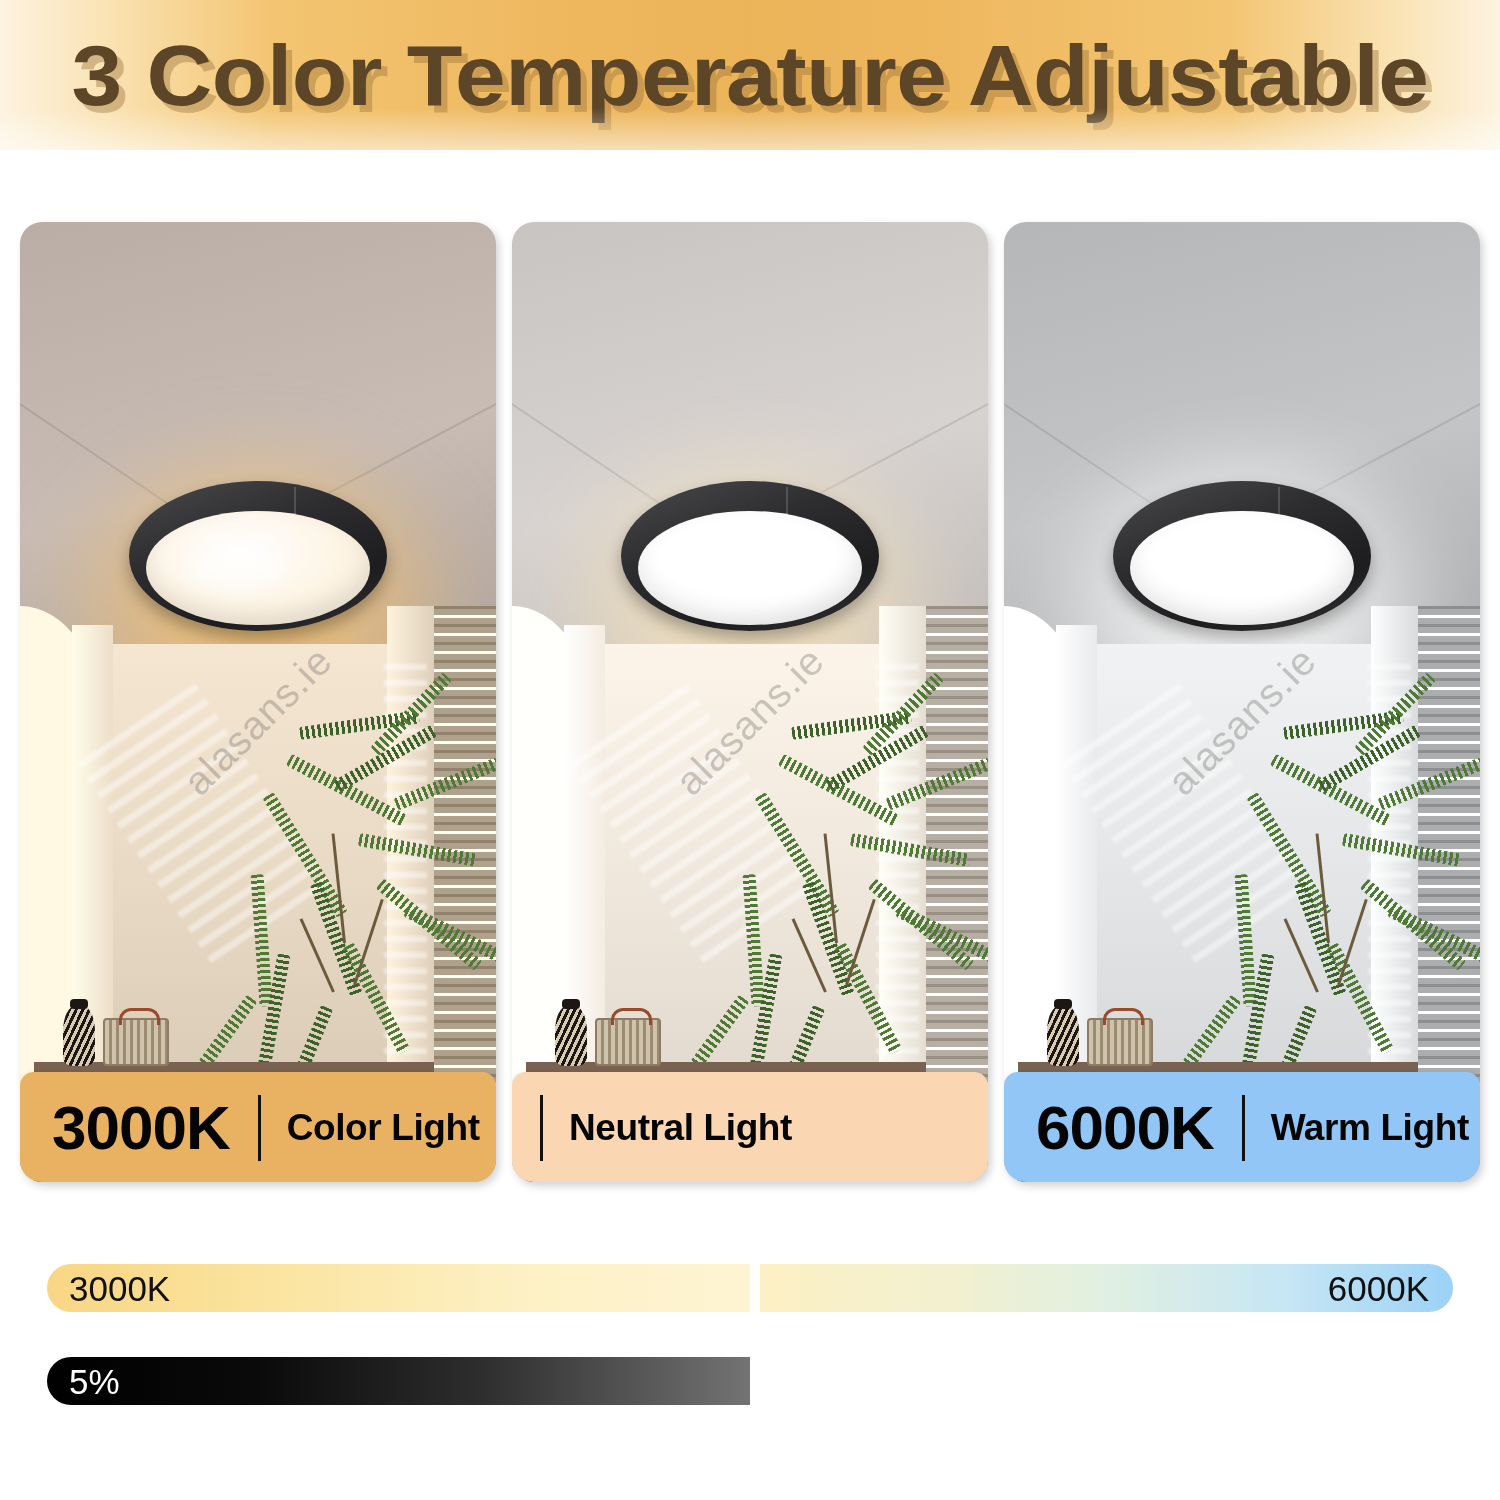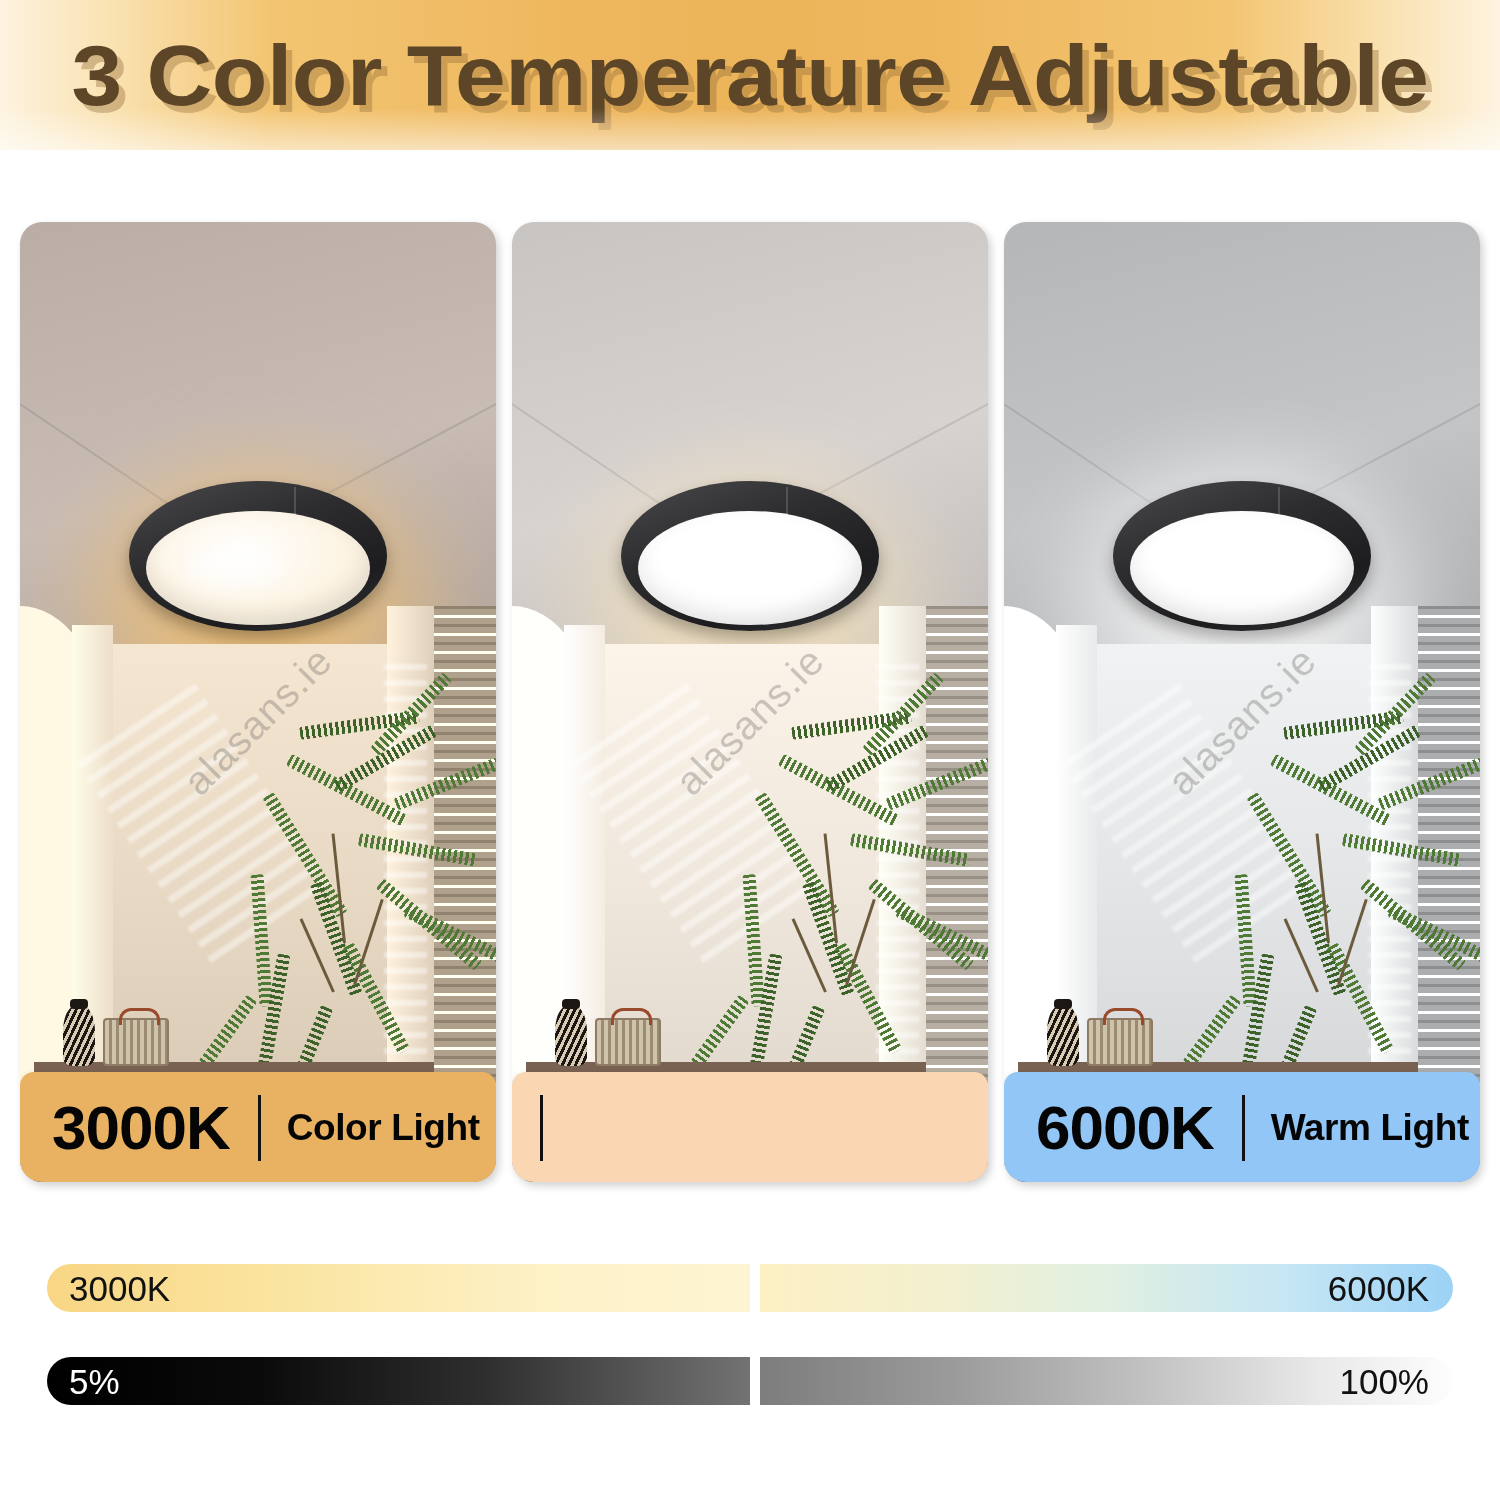--- a/index.html
+++ b/index.html
@@ -449,20 +449,21 @@
         <div class="cab a"></div>
         <div class="cab b"></div>
         <div class="cab c"></div>
       </div>
       <div class="vase"></div>
       <div class="basket"></div>
       <div class="watermark">alasans.ie</div>
     </div>
     <div class="badge" style="background: rgb(250, 215, 178);">
       <span class="badge-div"></span>
+      <span class="badge-name">Neutral Light</span>
     </div>
   </div>
 
   <div class="panel" id="panel-2">
     <div class="scene">
       <div class="ceiling" style="background: linear-gradient(165deg, rgb(180, 182, 184) 0%, rgb(195, 197, 199) 55%, rgb(170, 172, 174) 100%);">
         <div class="fold l"></div>
         <div class="fold r"></div>
       </div>
       <div class="glow" style="background: radial-gradient(at 50% 60%, rgb(255, 255, 255) 0%, rgba(255, 255, 255, 0.55) 42%, rgba(255, 255, 255, 0) 74%);"></div>
@@ -590,16 +591,13 @@
   <div class="seg right" id="temp-right" style="background: linear-gradient(90deg, rgb(253, 240, 196) 0%, rgb(243, 240, 207) 26%, rgb(226, 240, 224) 48%, rgb(198, 230, 244) 76%, rgb(156, 210, 246) 100%);">
     <span class="seg-label" id="temp-max" style="color: rgb(17, 17, 17);">6000K</span>
   </div>
 </div>
 
 <div class="bar-row bright">
   <div class="seg left" id="bright-left" style="background: linear-gradient(90deg, rgb(0, 0, 0) 0%, rgb(10, 10, 10) 30%, rgb(46, 46, 46) 62%, rgb(93, 93, 93) 88%, rgb(115, 115, 115) 100%);">
     <span class="seg-label" id="bright-min" style="color: rgb(255, 255, 255);">5%</span>
   </div>
   <div class="seg gap"></div>
-  <div class="seg right" id="bright-right" style="background: linear-gradient(90deg, rgb(125, 125, 125) 0%, rgb(155, 155, 155) 28%, rgb(194, 194, 194) 56%, rgb(232, 232, 232) 80%, rgb(253, 253, 253) 100%);">
-    <span class="seg-label" id="bright-max" style="color: rgb(17, 17, 17);">100%</span>
-  </div>
 </div>
 
 </body></html>

